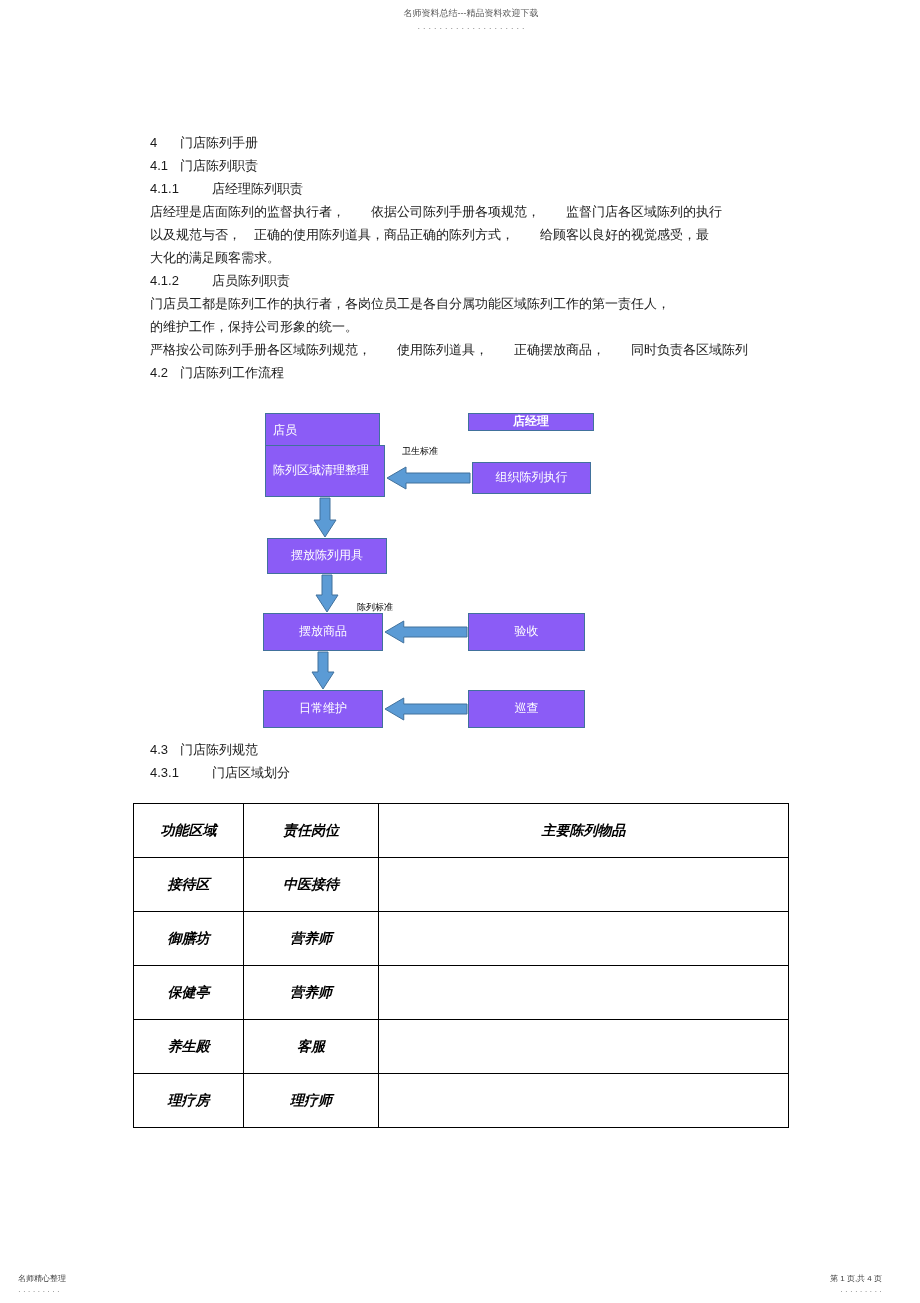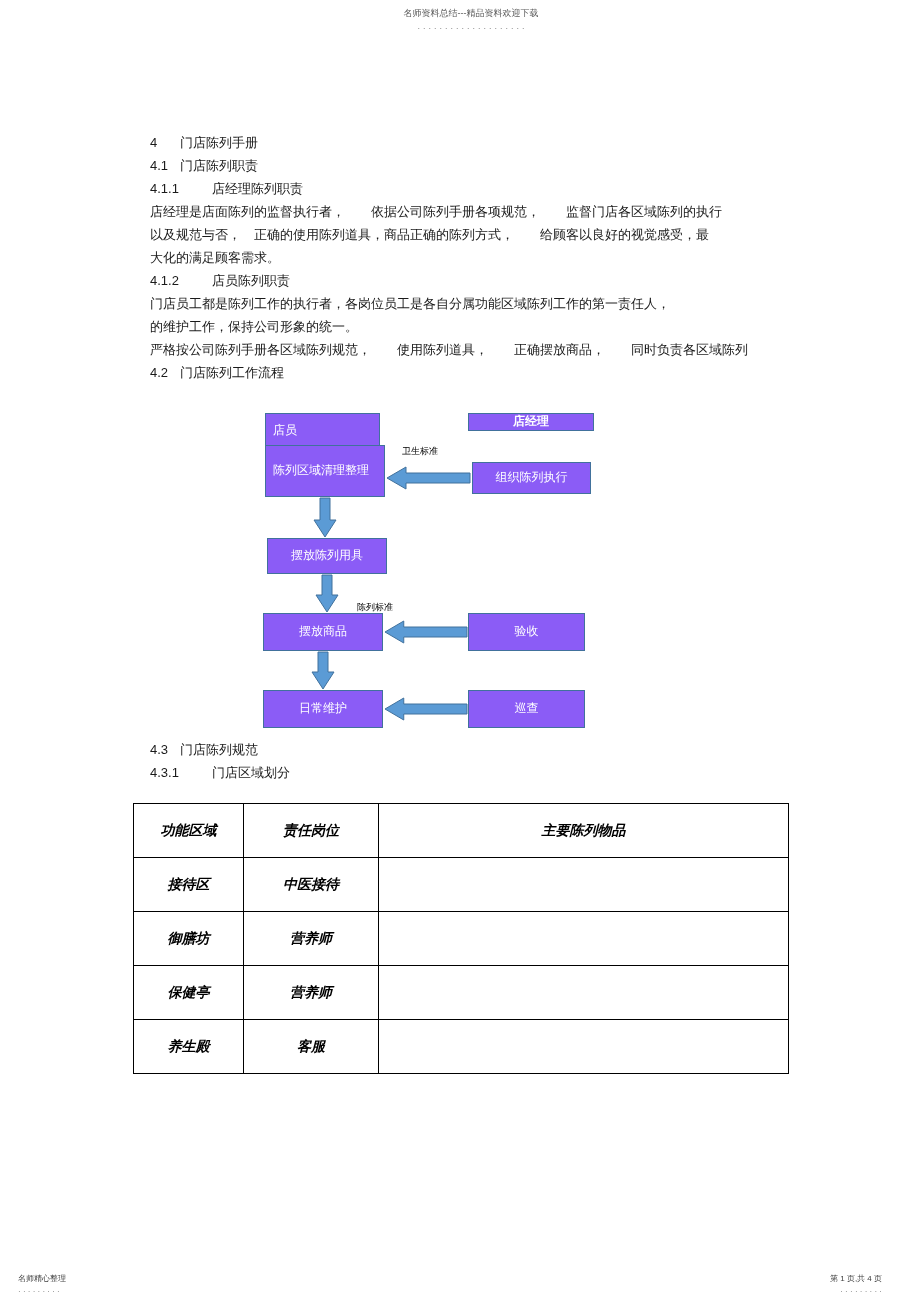--- a/index.html
+++ b/index.html
@@ -154,20 +154,25 @@
       <tr>
         <td>保健亭</td>
         <td>营养师</td>
         <td></td>
       </tr>
       <tr>
         <td>养生殿</td>
         <td>客服</td>
         <td></td>
       </tr>
+      <tr>
+        <td>理疗房</td>
+        <td>理疗师</td>
+        <td></td>
+      </tr>
     </tbody>
   </table>
 
   <div class="doc-footer-left">
     <div>名师精心整理</div>
     <div class="dots">· · · · · · · · ·</div>
   </div>
   <div class="doc-footer-right">
     <div>第 1 页,共 4 页</div>
     <div class="dots">· · · · · · · · ·</div>

